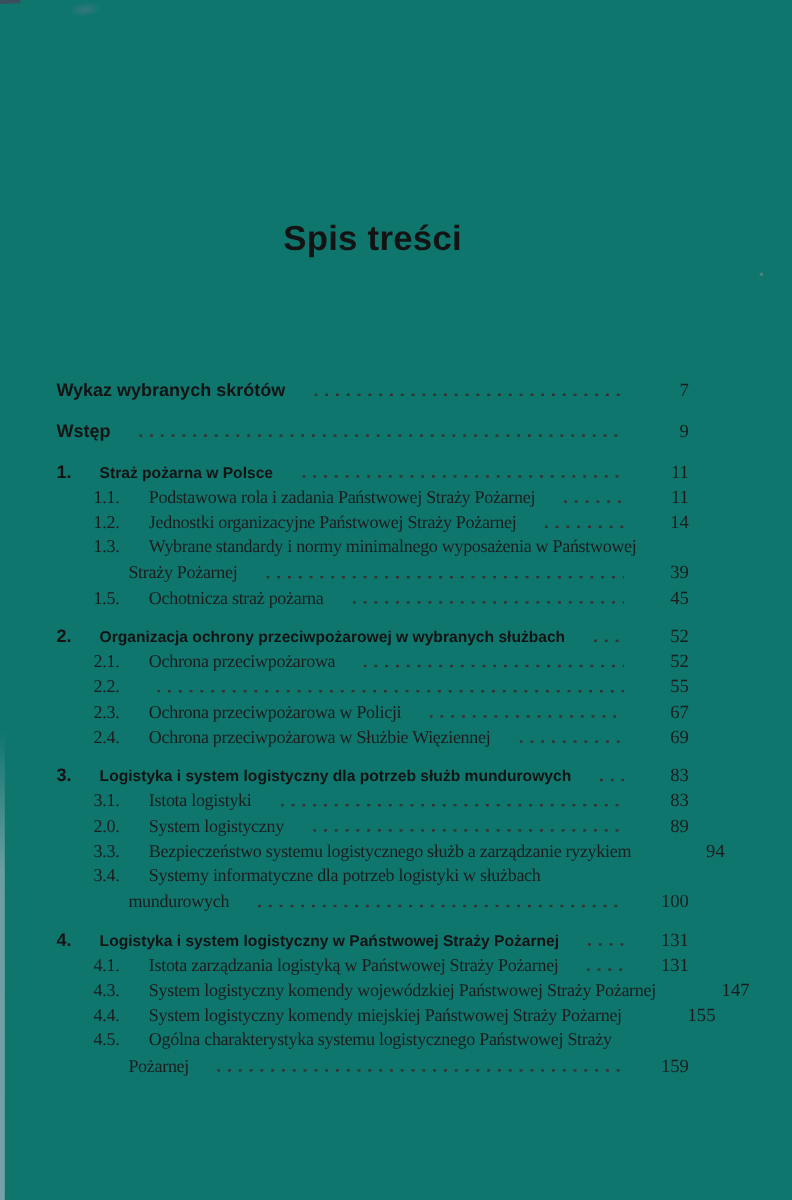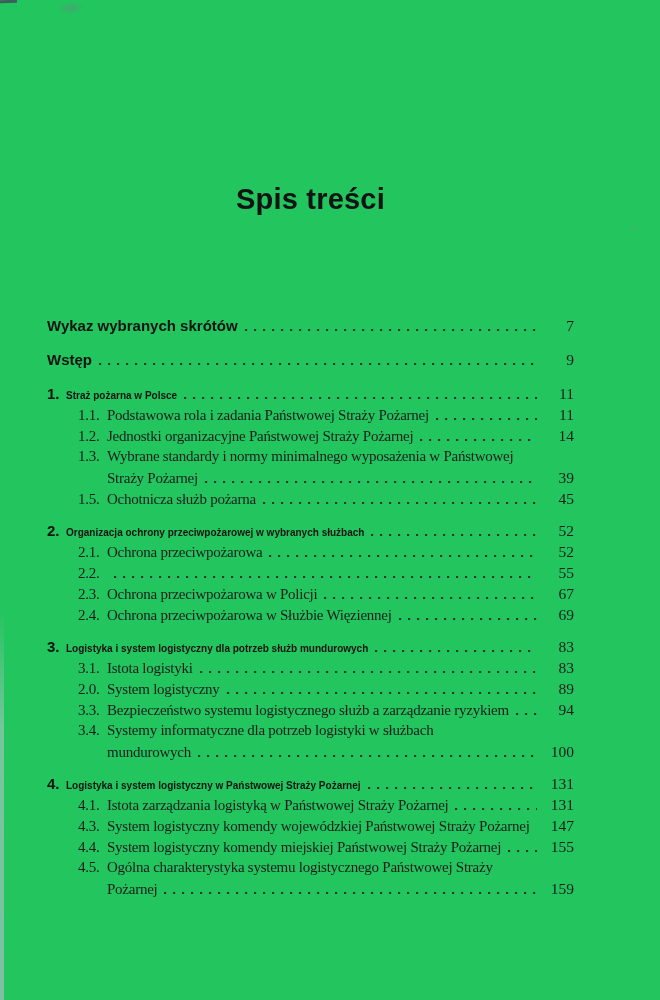--- a/index.html
+++ b/index.html
@@ -1,39 +1,40 @@
 <!DOCTYPE html>
 <html><head>
 <meta charset="utf-8">
 <style>
   html, body { margin:0; padding:0; background:#ffffff; }
   .page {
     position:relative;
     width:660px; height:1000px;
-    background:#22c55e;
+    background:#0f766e;
     overflow:hidden;
     font-family:"Liberation Serif", serif;
     color:#1c1c1c;
   }
   .title {
     margin:0;
     position:absolute; top:183px; left:47px; width:527px;
     text-align:center;
     font-family:"Liberation Sans", sans-serif;
     font-weight:700; font-size:29px; letter-spacing:0.2px;
     color:#131313;
   }
   .toc {
     position:absolute; top:315px; left:47px; width:527px;
   }
   .row {
     display:flex; align-items:baseline;
     height:21px; line-height:21px;
     font-size:15px; letter-spacing:-0.25px;
     white-space:nowrap;
+    gap:17px;
   }
   .row .num { flex:none; }
   .row .label { flex:none; }
   .leader {
     flex:1 1 auto; min-width:0;
     height:2px; margin:0 7px 0 7px;
     align-self:baseline;
     background-image:radial-gradient(circle at 1.2px 1px, #333333 1.05px, rgba(0,0,0,0) 1.45px);
     background-size:9px 2px;
     background-repeat:repeat-x;
@@ -53,21 +54,21 @@
   }
   .kind-chapter { margin-top:11px; }
   .kind-chapter .num {
     width:19px;
     font-family:"Liberation Sans", sans-serif;
     font-weight:700; font-size:15px; letter-spacing:0;
     color:#131313;
   }
   .kind-chapter .label {
     font-family:"Liberation Sans", sans-serif;
-    font-weight:700; font-size:10px; letter-spacing:0;
+    font-weight:700; font-size:13px; letter-spacing:0;
     color:#131313;
     text-align:right;
   }
   .kind-sub { padding-left:31px; }
   .kind-sub .num { width:29px; }
   .kind-cont { padding-left:60px; }
   
   .artifact-corner-dash {
     position:absolute; top:0; left:0; width:17px; height:3px;
     background:#45455a; opacity:.8; transform:rotate(-2deg);
@@ -130,21 +131,21 @@
         <span class="num">1.3.</span>
         <span class="label">Wybrane standardy i normy minimalnego wyposażenia w Państwowej</span>
       </div>
       <div class="row kind-cont">
         <span class="label">Straży Pożarnej</span>
         <span class="leader"></span>
         <span class="pagenum">39</span>
       </div>
       <div class="row kind-sub">
         <span class="num">1.5.</span>
-        <span class="label">Ochotnicza służb pożarna</span>
+        <span class="label">Ochotnicza straż pożarna</span>
         <span class="leader"></span>
         <span class="pagenum">45</span>
       </div>
       <div class="row kind-chapter">
         <span class="num">2.</span>
         <span class="label">Organizacja ochrony przeciwpożarowej w wybranych służbach</span>
         <span class="leader"></span>
         <span class="pagenum">52</span>
       </div>
       <div class="row kind-sub">

